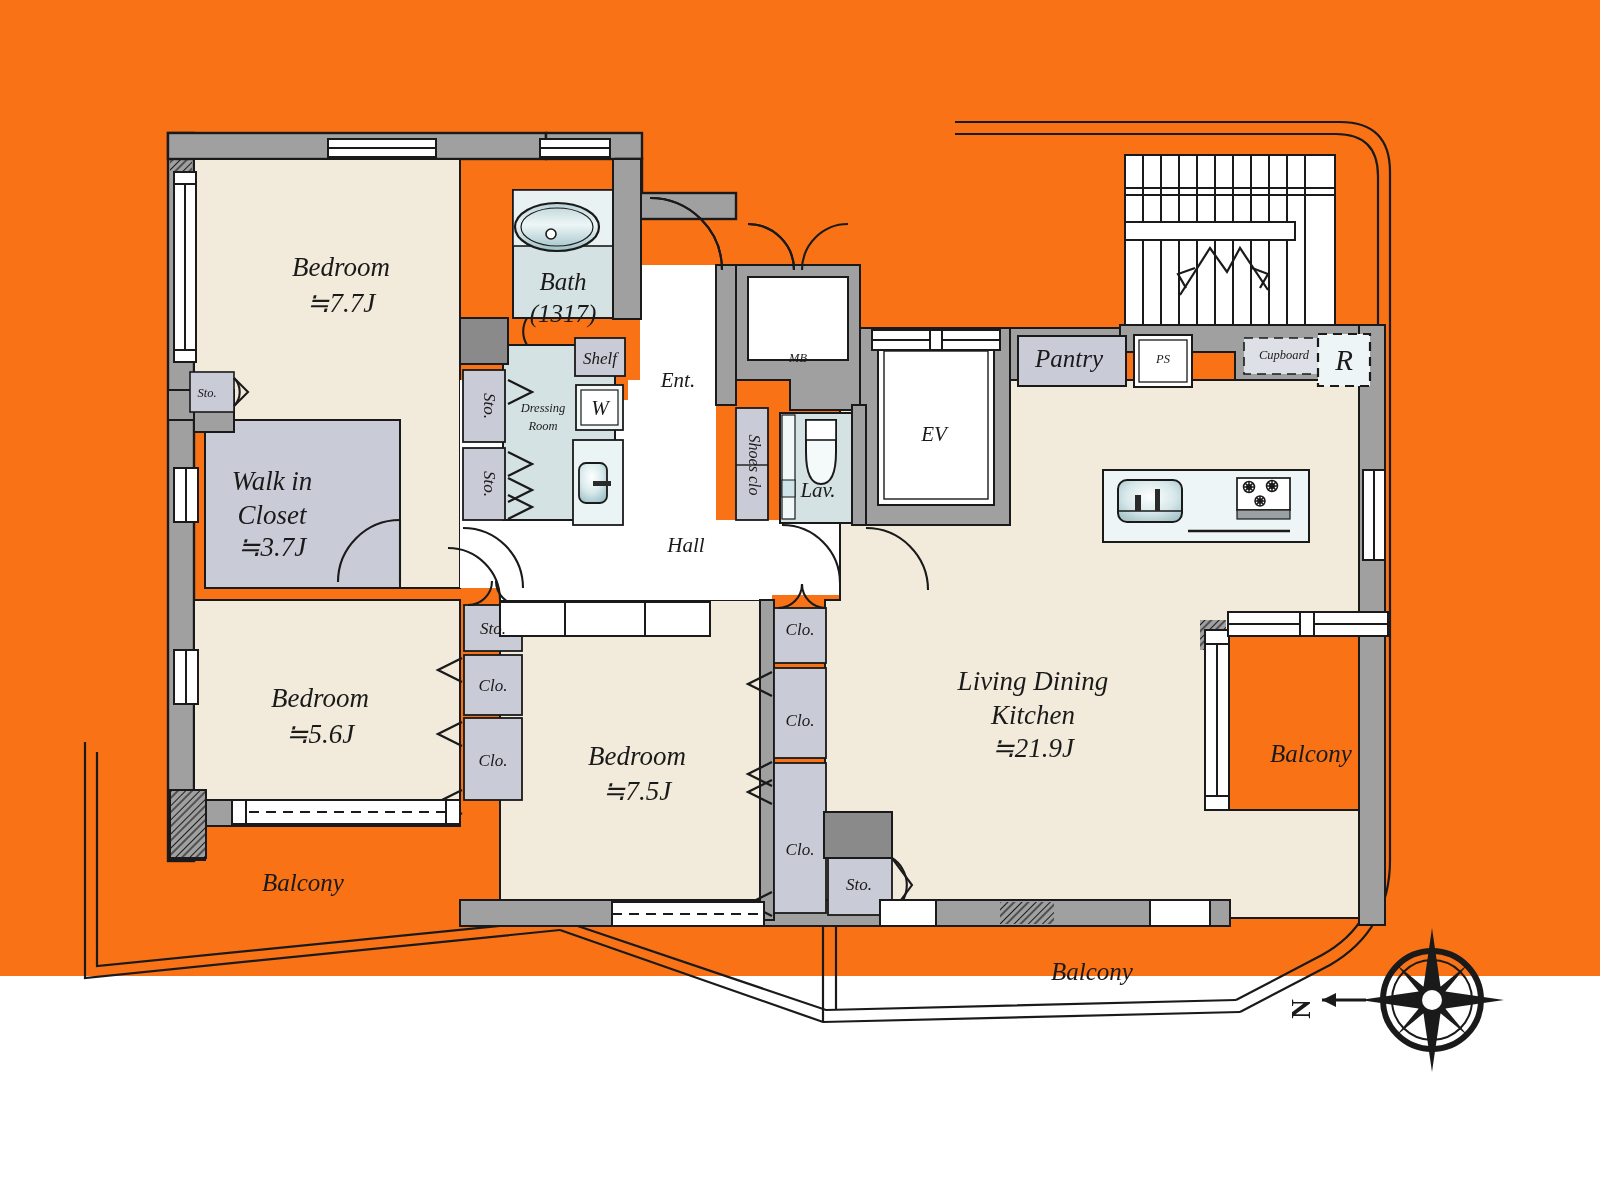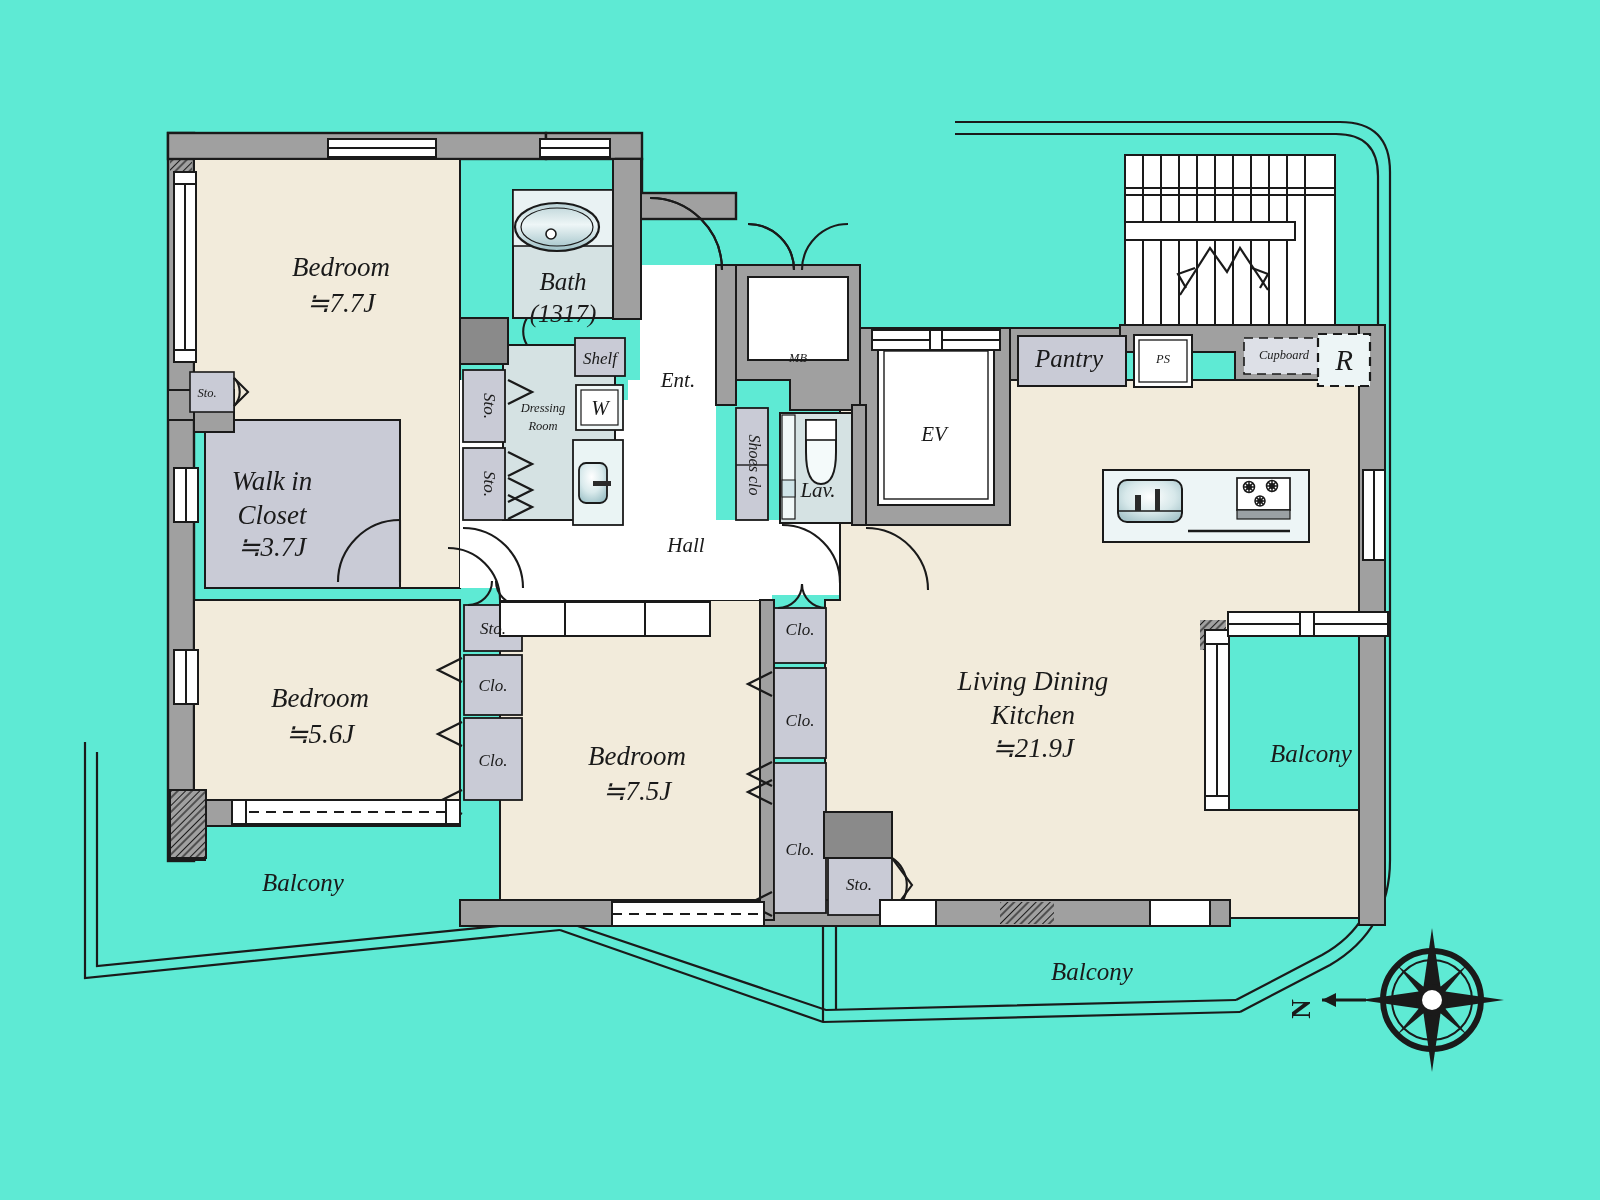--- a/index.html
+++ b/index.html
@@ -1,17 +1,17 @@
 <!DOCTYPE html>
 <html><head>
 <meta charset="utf-8">
 <style>
   html,body{margin:0;padding:0;background:#ffffff;}
   body{width:1600px;height:1200px;overflow:hidden;font-family:"Liberation Serif",serif;}
-  #stage{position:relative;width:1600px;height:1200px;background:#5eead4;}
+  #stage{position:relative;width:1600px;height:976px;background:#f97316;}
   svg#plan{position:absolute;left:0;top:0;width:1600px;height:1200px;}
   text{font-family:"Liberation Serif",serif;fill:#1a1a1a;}
   .roomLabel{font-style:italic;font-size:27px;text-anchor:middle;}
   .roomArea{font-style:italic;font-size:27px;text-anchor:middle;}
   .smallLabel{font-style:italic;font-size:17px;text-anchor:middle;}
   .tinyLabel{font-style:italic;font-size:12.5px;text-anchor:middle;}
   .midLabel{font-style:italic;font-size:21px;text-anchor:middle;}
   .bigItalic{font-style:italic;font-size:25px;text-anchor:middle;}
   .rLetter{font-style:italic;font-size:29px;text-anchor:middle;}
   .wLetter{font-style:italic;font-size:21px;text-anchor:middle;}

